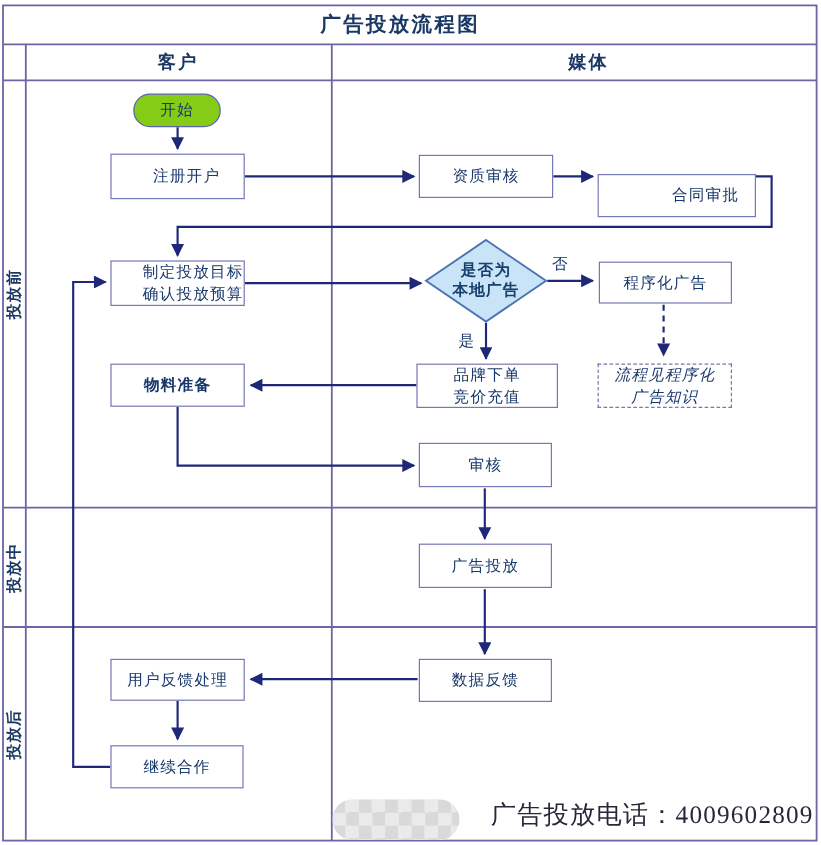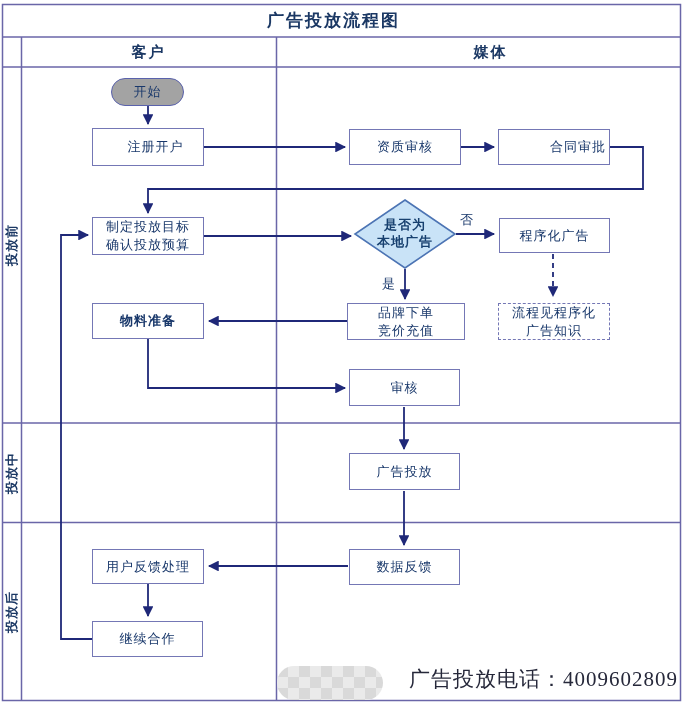--- a/index.html
+++ b/index.html
@@ -22,23 +22,23 @@
     position:absolute;width:20px;display:flex;align-items:center;justify-content:center;
     font-size:13px;color:#1B3864;font-weight:bold;
   }
   .lane-label span{transform:rotate(-90deg);white-space:nowrap;letter-spacing:1px;}
   .node{
     position:absolute;background:#ffffff;border:1.5px solid #7477B5;
     display:flex;flex-direction:column;align-items:center;justify-content:center;
     font-size:13px;line-height:1.35;color:#19386B;text-align:center;letter-spacing:1px;
     box-sizing:border-box;
   }
-  .node.dashed{border-style:dashed;}
+  .node.dashed{border-style:dashed;font-style:italic;}
   .pill{
-    position:absolute;background:#a3a3a3;border:1.6px solid #5A62AC;border-radius:14px;
+    position:absolute;background:#84cc16;border:1.6px solid #5A62AC;border-radius:14px;
     display:flex;align-items:center;justify-content:center;
     font-size:13px;color:#19386B;letter-spacing:1px;box-sizing:border-box;
   }
   .diamond-text{
     position:absolute;display:flex;flex-direction:column;align-items:center;justify-content:center;
     font-size:13px;line-height:1.3;color:#17406F;font-weight:600;text-align:center;letter-spacing:1px;
   }
   .edge-label{
     position:absolute;font-size:13px;color:#19386B;letter-spacing:1px;
   }
@@ -104,30 +104,30 @@
     </div>
   <div class="lane-label" style="left:2px;top:423px;height:99px;">
       <span>投放中</span>
     </div>
   <div class="lane-label" style="left:2px;top:522px;height:179px;">
       <span>投放后</span>
     </div>
 
   <div class="pill" style="left:111px;top:78px;width:73px;height:28px;">开始</div>
   <div class="node" style="left:92px;top:128px;width:112px;height:38px;padding-left:15px;">注册开户</div>
-  <div class="node" style="left:92px;top:217px;width:112px;height:38px;">
+  <div class="node" style="left:92px;top:217px;width:112px;height:38px;align-items:flex-end;">
     <span>制定投放目标</span>
     <span>确认投放预算</span>
   </div>
   <div class="node" style="left:92px;top:303px;width:112px;height:36px;font-weight:bold;">物料准备</div>
   <div class="node" style="left:92px;top:549px;width:112px;height:35px;">用户反馈处理</div>
   <div class="node" style="left:92px;top:621px;width:111px;height:36px;">继续合作</div>
 
   <div class="node" style="left:349px;top:129px;width:112px;height:36px;">资质审核</div>
-  <div class="node" style="left:498px;top:129px;width:112px;height:36px;padding-left:48px;">合同审批</div>
+  <div class="node" style="left:498px;top:145px;width:132px;height:36px;padding-left:48px;">合同审批</div>
   <div class="diamond-text" style="left:355px;top:200px;width:100px;height:68px;">
     <span>是否为</span>
     <span>本地广告</span>
   </div>
   <div class="node" style="left:499px;top:218px;width:111px;height:35px;">程序化广告</div>
   <div class="node" style="left:347px;top:303px;width:118px;height:37px;">
     <span>品牌下单</span>
     <span>竞价充值</span>
   </div>
   <div class="node dashed" style="left:498px;top:303px;width:112px;height:37px;">

